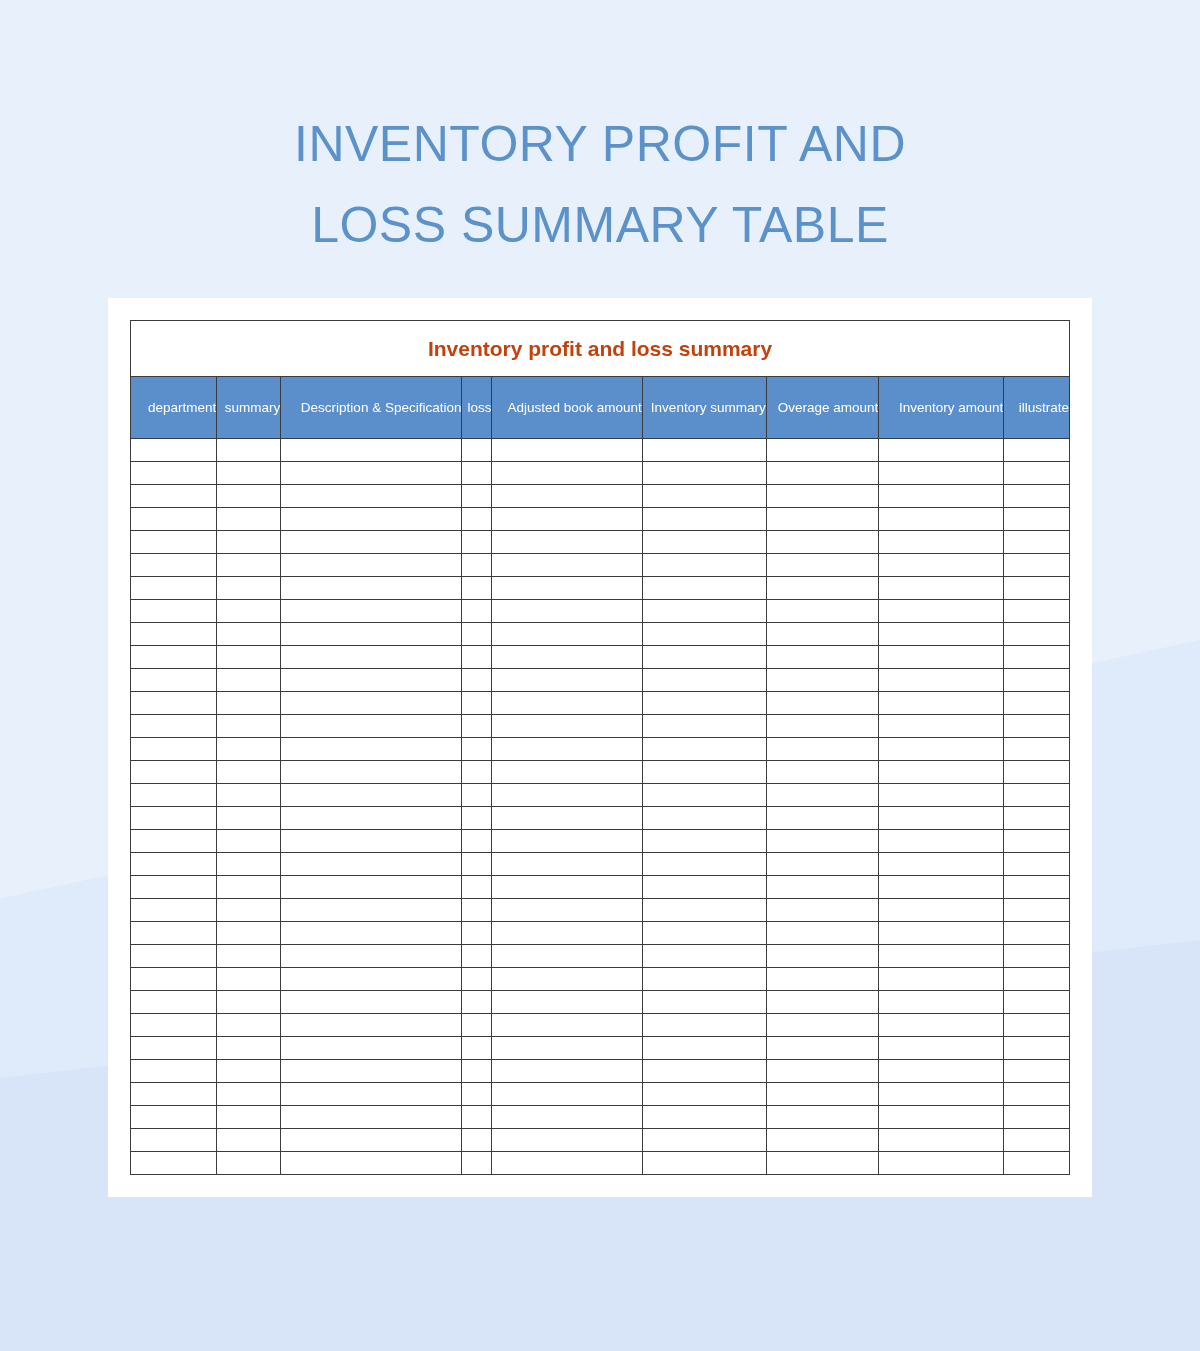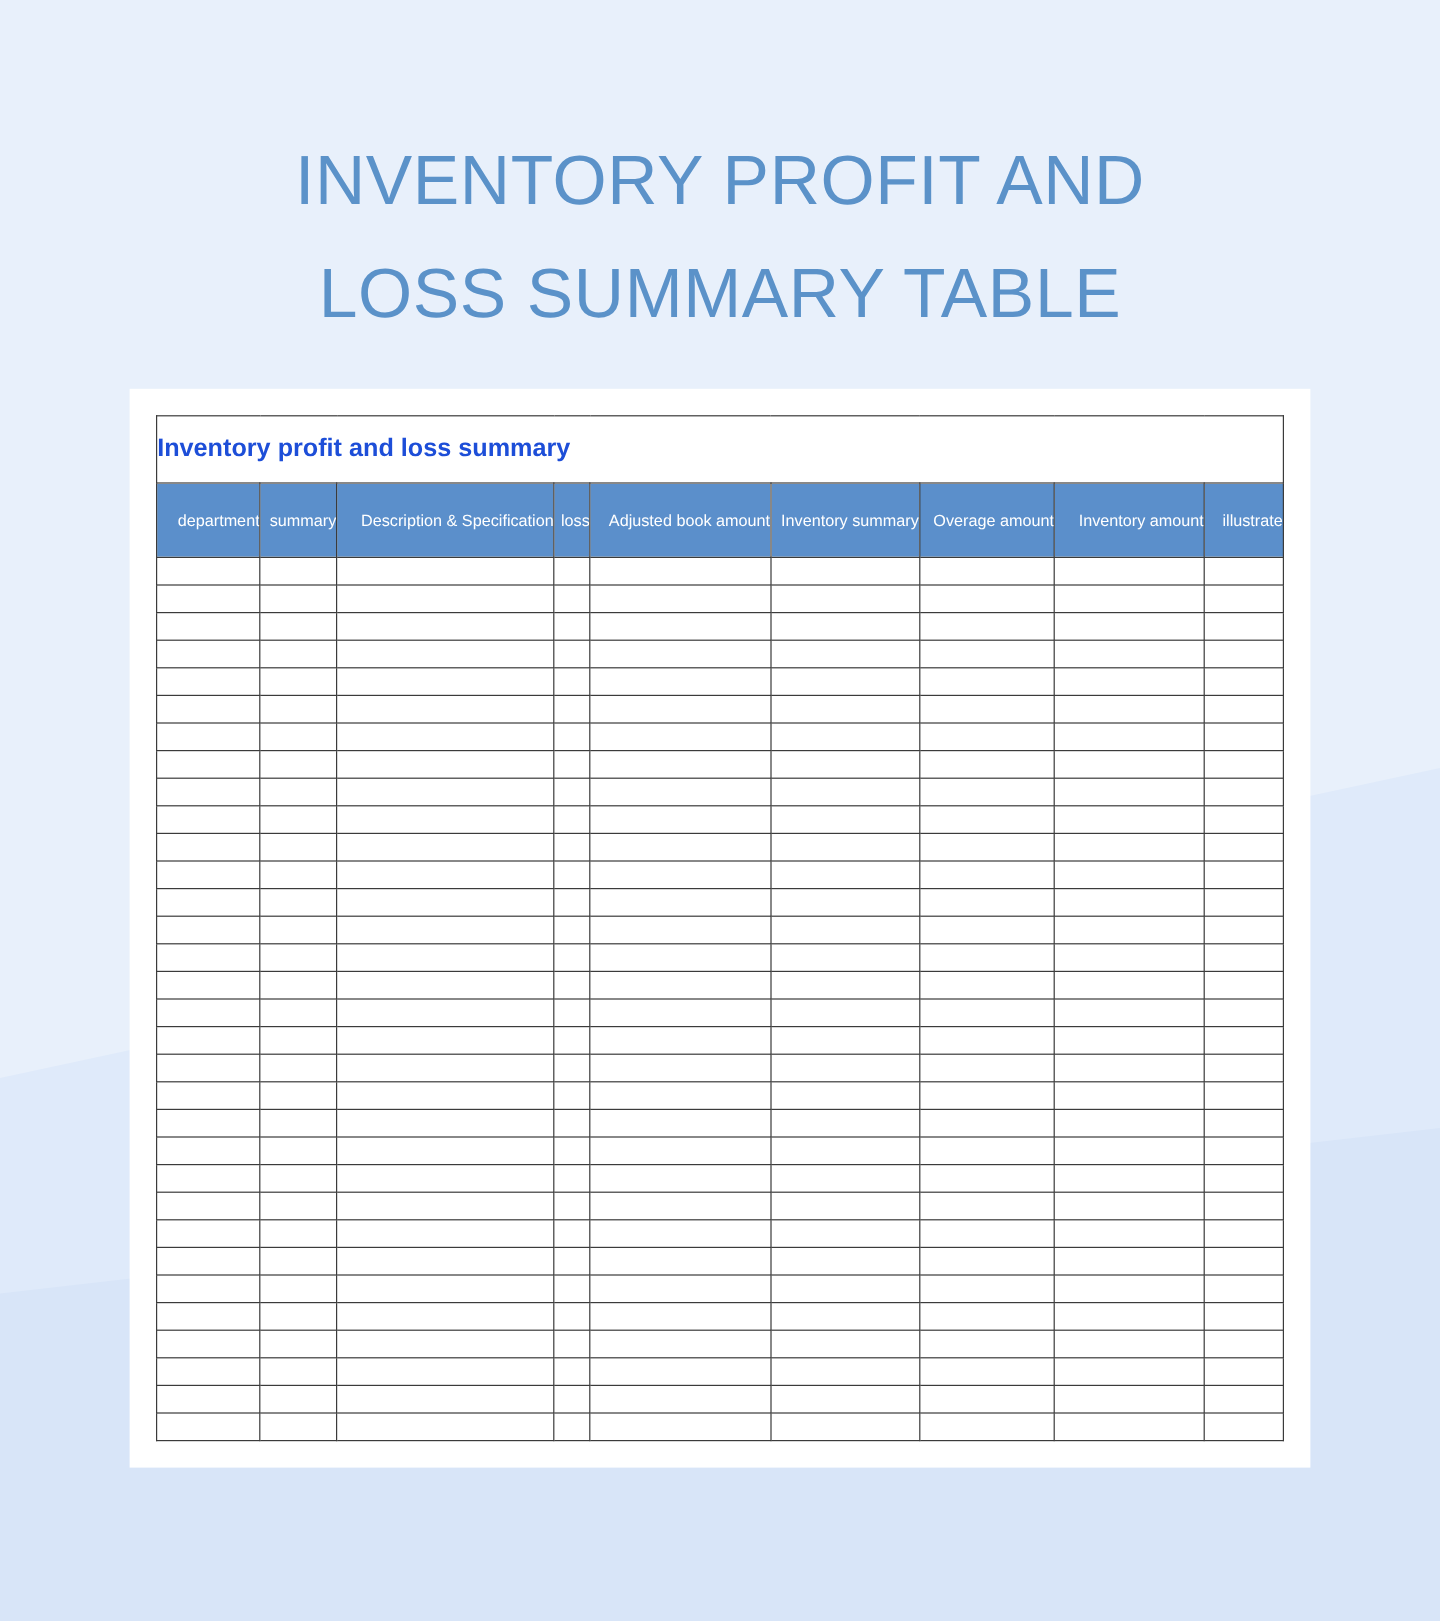--- a/index.html
+++ b/index.html
@@ -35,21 +35,21 @@
     background: #d8e5f8;
     clip-path: polygon(0 30%, 100% 0%, 100% 100%, 0 100%);
     z-index: 0;
   }
 
   .page-title {
     position: relative;
     z-index: 2;
     text-align: center;
     color: #5b92c9;
-    font-size: 58px;
+    font-size: 50px;
     line-height: 1.62;
     font-weight: 400;
     letter-spacing: 0.5px;
     padding-top: 104px;
     padding-left: 90px;
     padding-right: 90px;
   }
 
   .sheet-wrap {
     position: relative;
@@ -69,24 +69,25 @@
   }
   table.grid td, table.grid th {
     border: 1px solid #3b3b3b;
     padding: 0;
     height: 23px;
     box-sizing: border-box;
   }
 
   .doc-title-cell {
     height: 56px !important;
+    text-align: center;
     vertical-align: middle;
     font-size: 21px;
     font-weight: bold;
-    color: #1d4ed8;
+    color: #c2410c;
   }
 
   tr.header-row th {
     background: #5b8fcb;
     color: #ffffff;
     height: 62px !important;
     font-size: 13.5px;
     font-weight: normal;
     text-align: right;
     vertical-align: middle;

